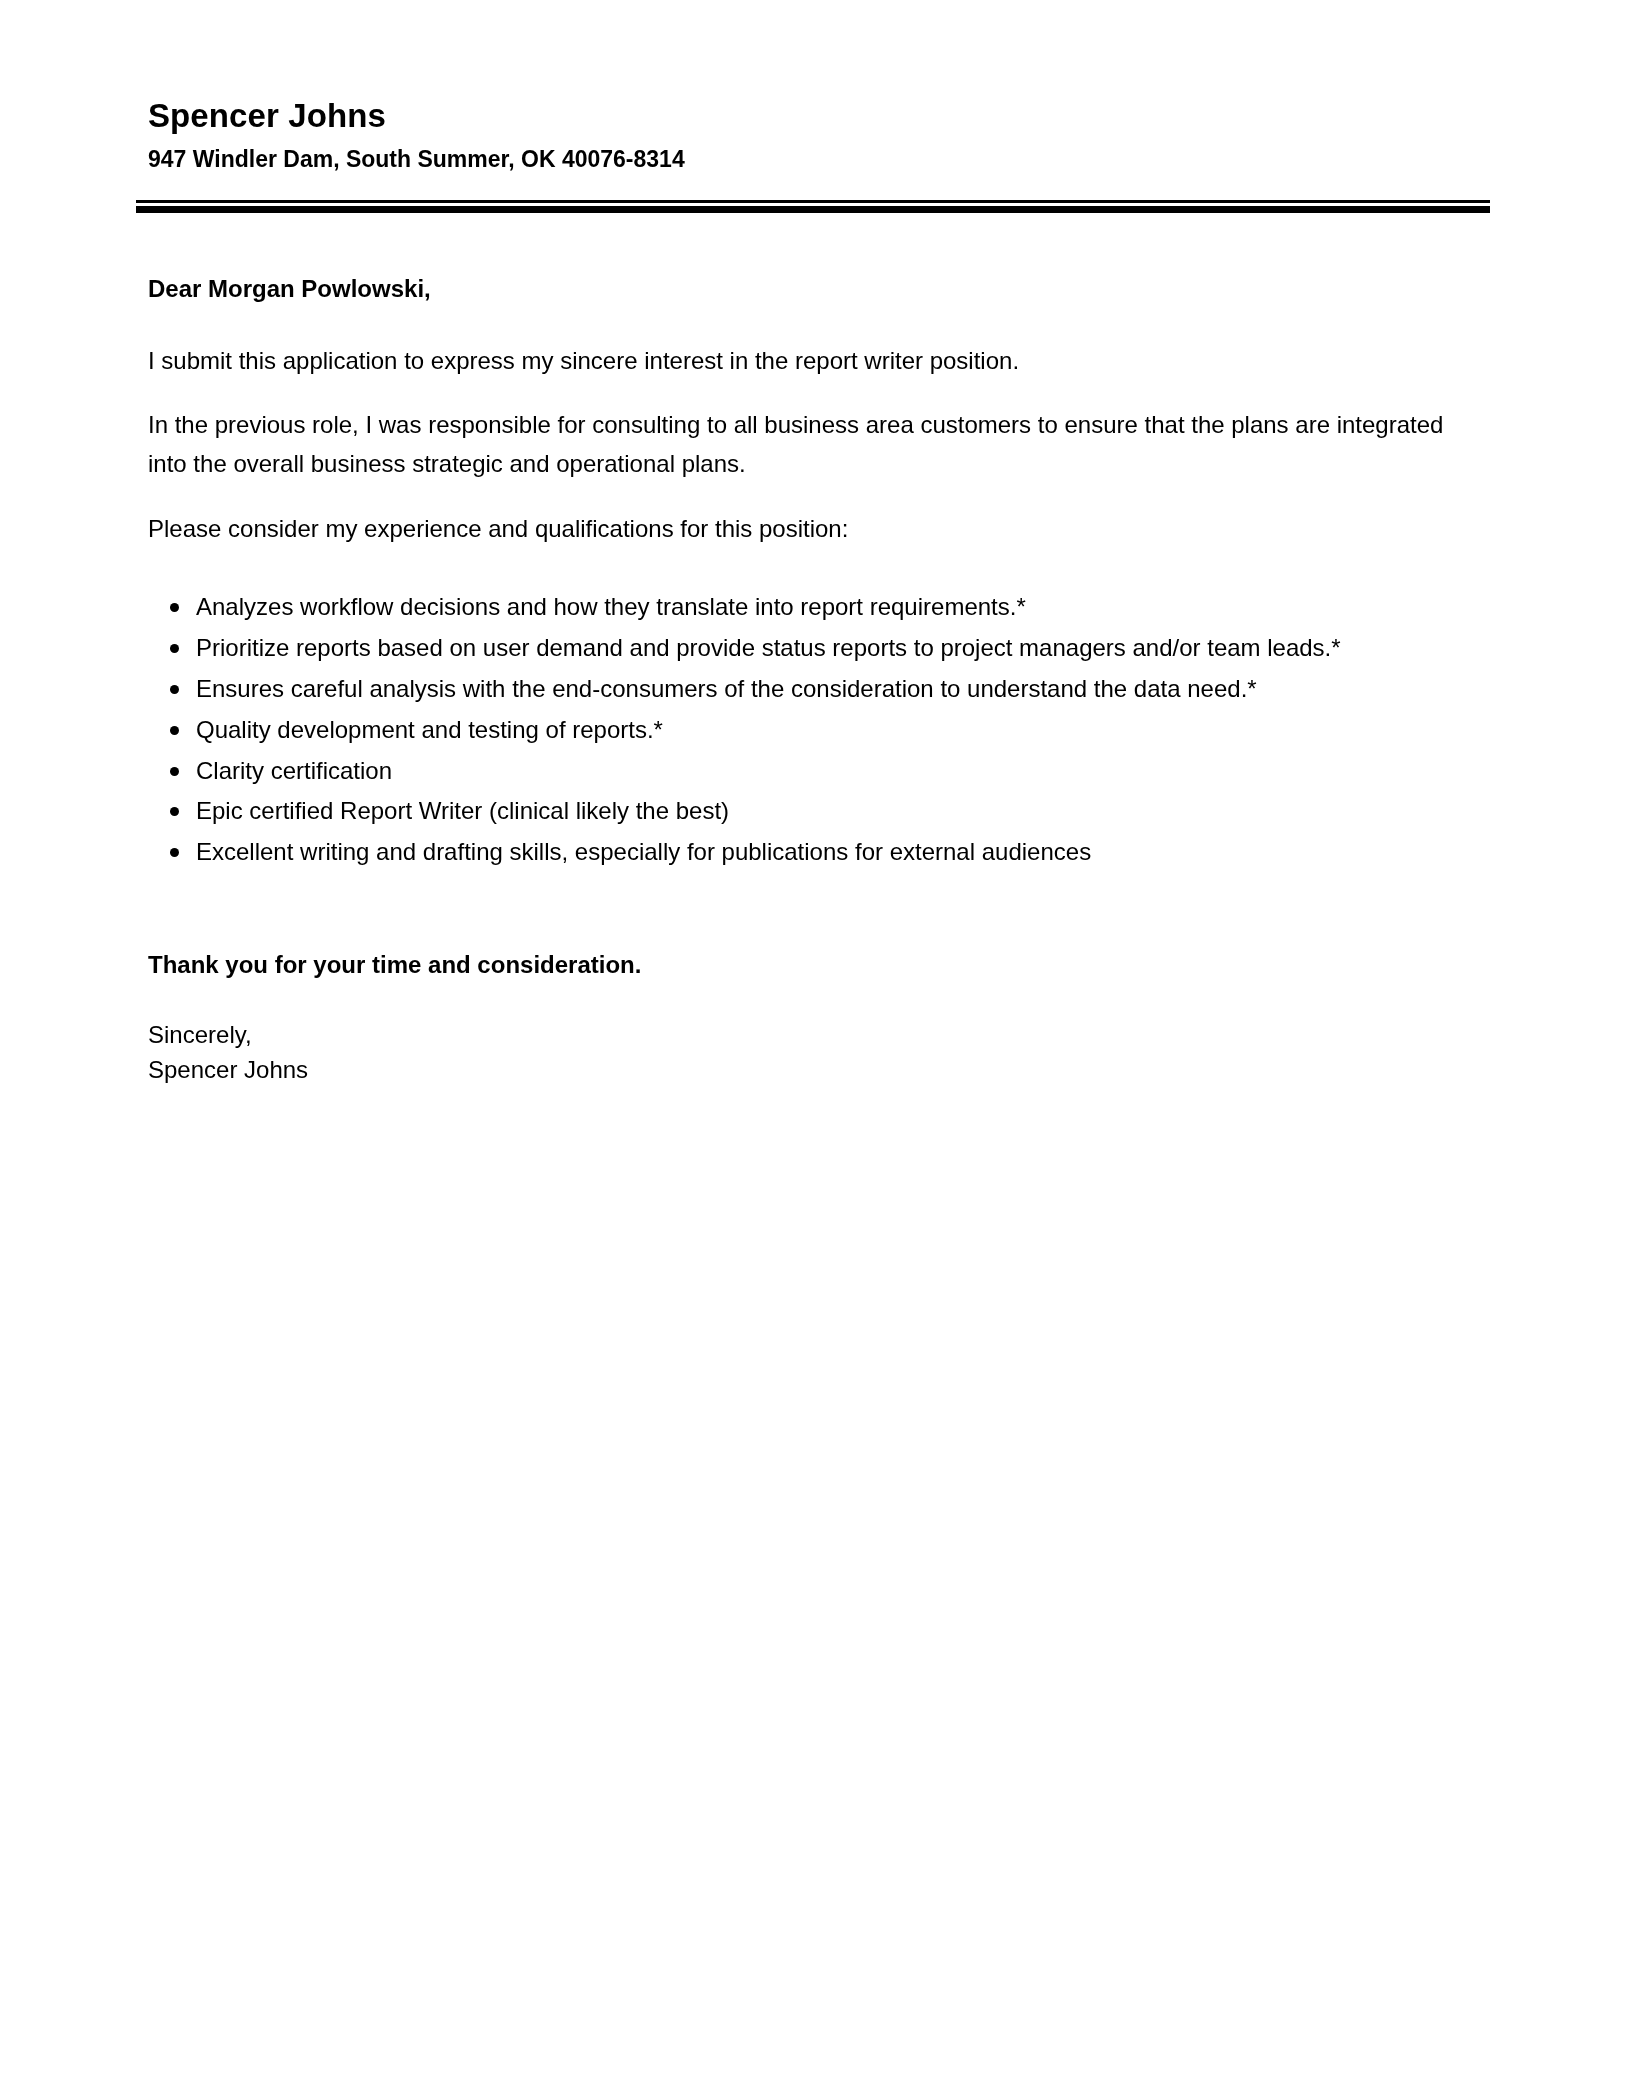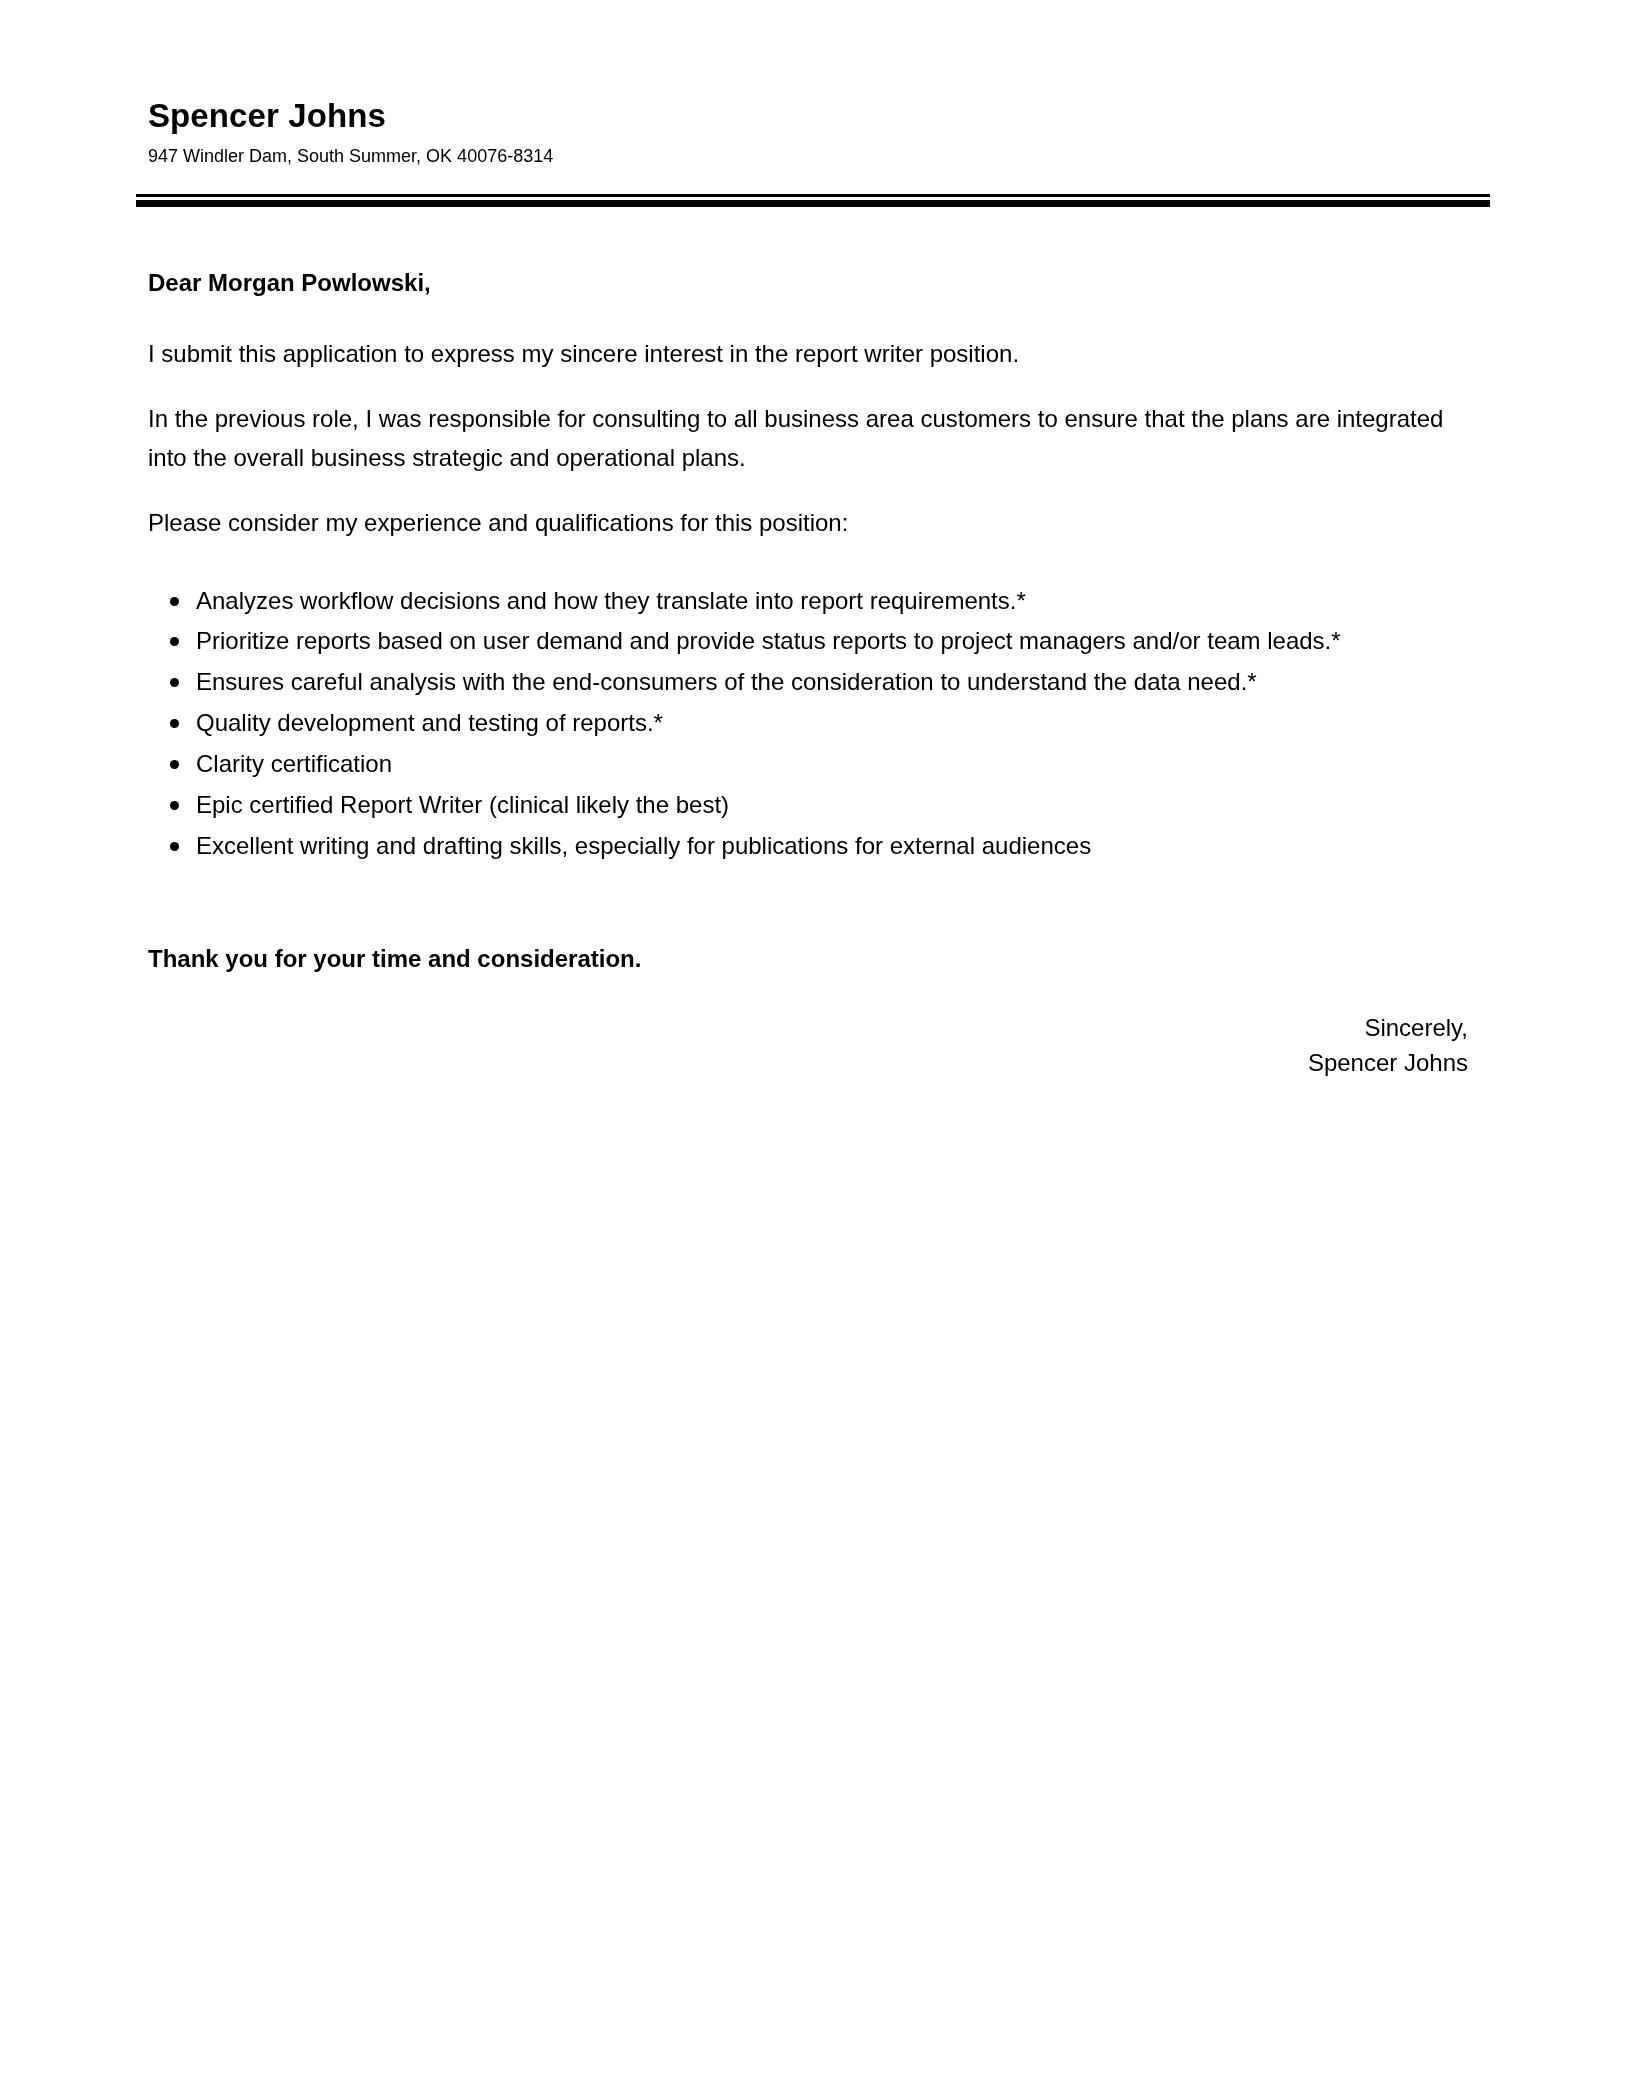--- a/index.html
+++ b/index.html
@@ -35,22 +35,22 @@
     padding-top: 96px;
   }
   .sender-name {
     font-size: 33px;
     font-weight: bold;
     line-height: 1.22;
     letter-spacing: 0.1px;
     margin: 0;
   }
   .sender-address {
-    font-size: 18px;
-    font-weight: normal;
+    font-size: 23px;
+    font-weight: bold;
     line-height: 1.3;
     margin: 9px 0 0 0;
   }
 
   
   .divider {
     margin-top: 25px;
     margin-left: -12px;
     width: 1354px;
   }
@@ -123,21 +123,20 @@
     margin: 0 0 36px 0;
   }
   .signoff {
     font-size: 24px;
     font-weight: normal;
     line-height: 1.45;
     margin: 0;
   }
   .signoff-line {
     display: block;
-    text-align: right;
   }
 </style>
 </head>
 <body>
 
 <div class="page">
   <div class="content">
 
     <div class="letterhead">
       <h1 class="sender-name">Spencer Johns</h1>

